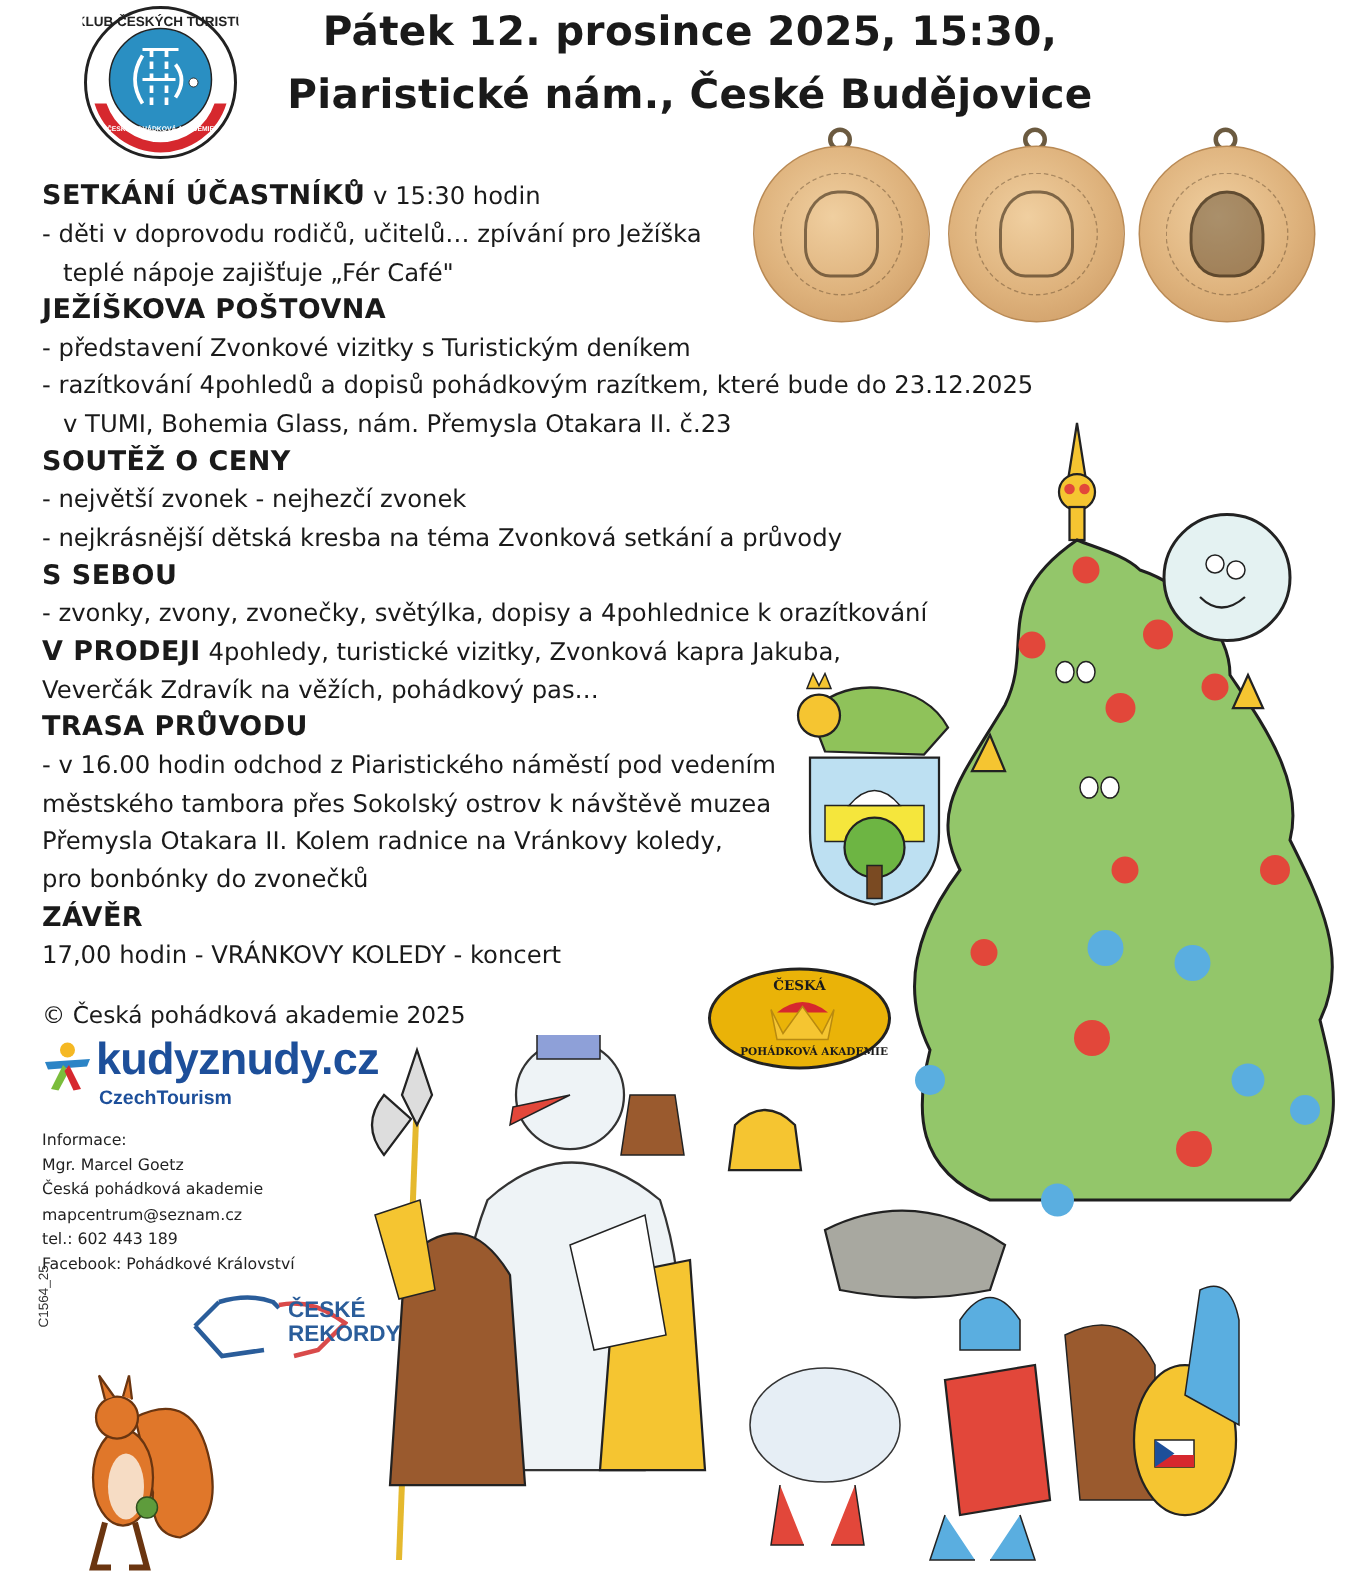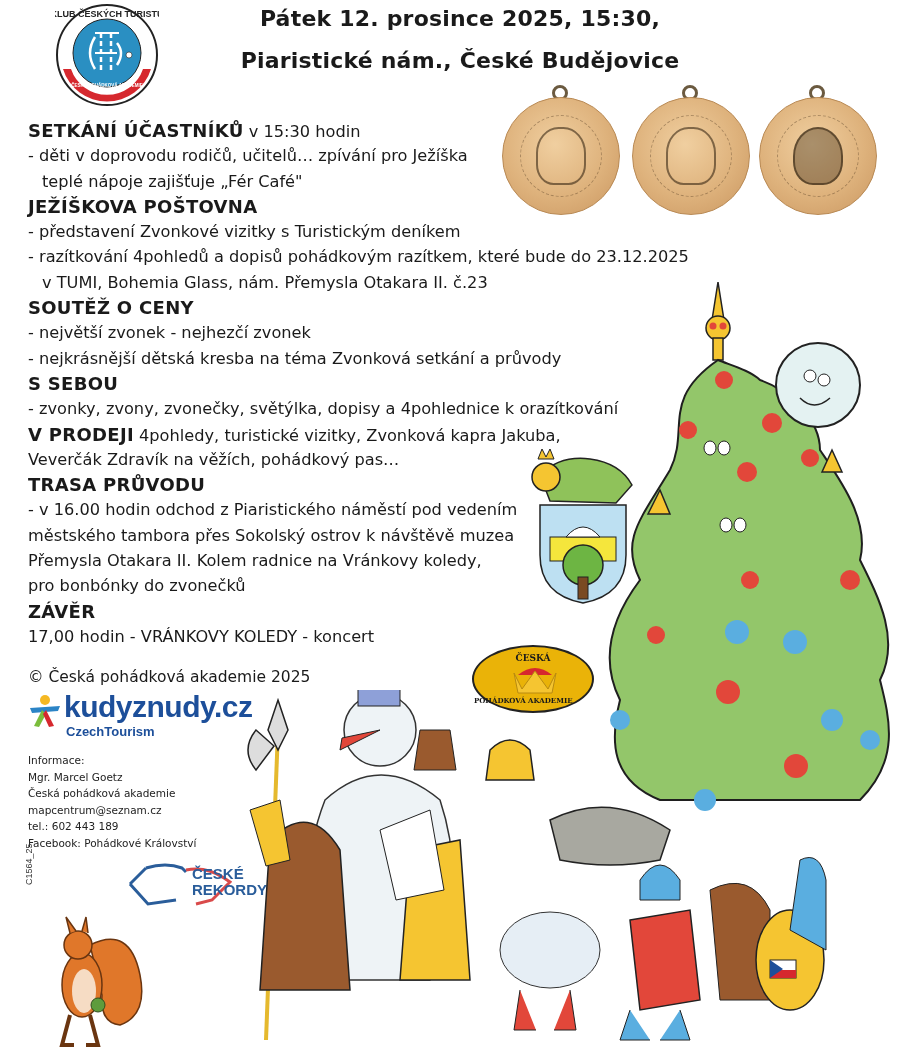--- a/index.html
+++ b/index.html
@@ -3,21 +3,21 @@
 <meta charset="utf-8">
 <style>
   * { box-sizing: border-box; margin: 0; padding: 0; }
   html, body { width: 900px; height: 1052px; background: #ffffff; overflow: hidden; }
   body { position: relative; font-family: "DejaVu Sans", sans-serif; color: #1a1a1a; }
 
   .abs { position: absolute; }
 
   
   .kct-logo { left: 55px; top: 3px; width: 104px; height: 104px; }
-  .title { left: 180px; width: 560px; text-align: center; font-weight: bold; font-size: 22px; color: #1a1a1a; letter-spacing: 0.2px; }
+  .title { left: 180px; width: 560px; text-align: center; font-weight: bold; font-size: 27px; color: #1a1a1a; letter-spacing: 0.2px; }
   .title.l1 { top: 6px; }
   .title.l2 { top: 48px; }
 
   
   .medal { width: 122px; height: 140px; top: 85px; }
   .medal .ring { position: absolute; left: 52px; top: 0; width: 16px; height: 16px; border: 3px solid #6b5a40; border-radius: 50%; }
   .medal .disc { position: absolute; left: 2px; top: 12px; width: 118px; height: 118px; border-radius: 50%;
       background: radial-gradient(circle at 45% 40%, #f0cfa0 0%, #deb27c 55%, #c99660 100%); border: 1px solid #b98a55; }
   .medal .inner { position: absolute; left: 20px; top: 30px; width: 82px; height: 82px; border-radius: 50%; border: 1px dashed rgba(60,40,20,0.35); }
   .medal .etch { position: absolute; left: 36px; top: 42px; width: 50px; height: 58px; border: 2px solid rgba(40,25,10,0.55); border-radius: 45% 45% 35% 35%; }
@@ -34,21 +34,21 @@
   .kudy .name { position: absolute; left: 36px; top: -4px; font-size: 30px; font-weight: bold; color: #1d4f9a; letter-spacing: -0.5px; font-family: "Liberation Sans", sans-serif; }
   .kudy .sub { position: absolute; left: 38px; top: 30px; font-size: 13px; font-weight: bold; color: #1d4f9a; font-family: "Liberation Sans", sans-serif; }
   .info { left: 28px; top: 752px; font-size: 10.5px; line-height: 16.6px; color: #222; }
   .code { left: 24px; top: 885px; font-size: 9px; color: #333; transform: rotate(-90deg); transform-origin: left top; font-family: "Liberation Sans", sans-serif; }
 
   .rekordy { left: 126px; top: 860px; width: 106px; height: 50px; }
   .rekordy .txt { position: absolute; left: 22px; top: 6px; font-family: "Liberation Sans", sans-serif; font-weight: bold; color: #2a5d9a; font-size: 15px; line-height: 16px; margin-left: 44px; }
 
   .academy { left: 472px; top: 645px; width: 122px; height: 68px; border: 2px solid #222; border-radius: 50%; background: #eab308; }
   .academy .t1 { position: absolute; top: 6px; width: 100%; text-align: center; font-family: "DejaVu Serif", serif; font-size: 9px; font-weight: bold; }
-  .academy .t2 { position: absolute; bottom: 6px; width: 100%; text-align: left; font-family: "DejaVu Serif", serif; font-size: 7px; font-weight: bold; }
+  .academy .t2 { position: absolute; bottom: 6px; width: 100%; text-align: right; font-family: "DejaVu Serif", serif; font-size: 7px; font-weight: bold; }
 
   svg { display: block; }
 </style>
 </head>
 <body>
 
 <div class="abs kct-logo">
   <svg width="104" height="104" viewBox="0 0 104 104">
     <circle cx="52" cy="52" r="50" fill="#fff" stroke="#222" stroke-width="2"></circle>
     <path d="M8 66 A46 46 0 0 0 96 66 L88 66 A38 38 0 0 1 16 66 Z" fill="#d6282e"></path>

